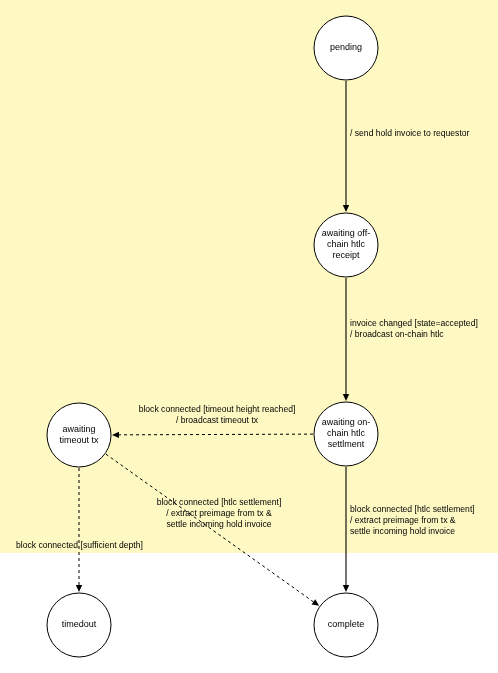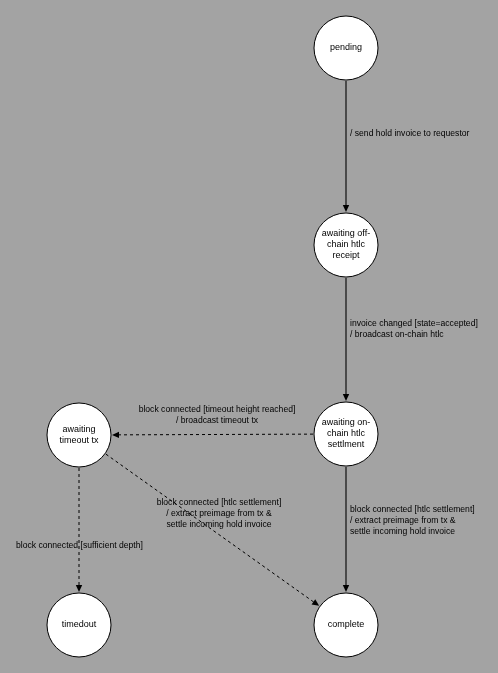--- a/index.html
+++ b/index.html
@@ -10,22 +10,22 @@
   body {
     width: 498px;
     height: 673px;
     font-family: "Liberation Sans", sans-serif;
     color: #000000;
     overflow: hidden;
   }
   #diagram-root {
     position: relative;
     width: 498px;
-    height: 673px;
-    background: #a3a3a3;
+    height: 553px;
+    background: #fef9c3;
   }
   svg#state-diagram {
     display: block;
     width: 498px;
     height: 673px;
   }
   .node-circle {
     fill: #ffffff;
     stroke: #000000;
     stroke-width: 1;

